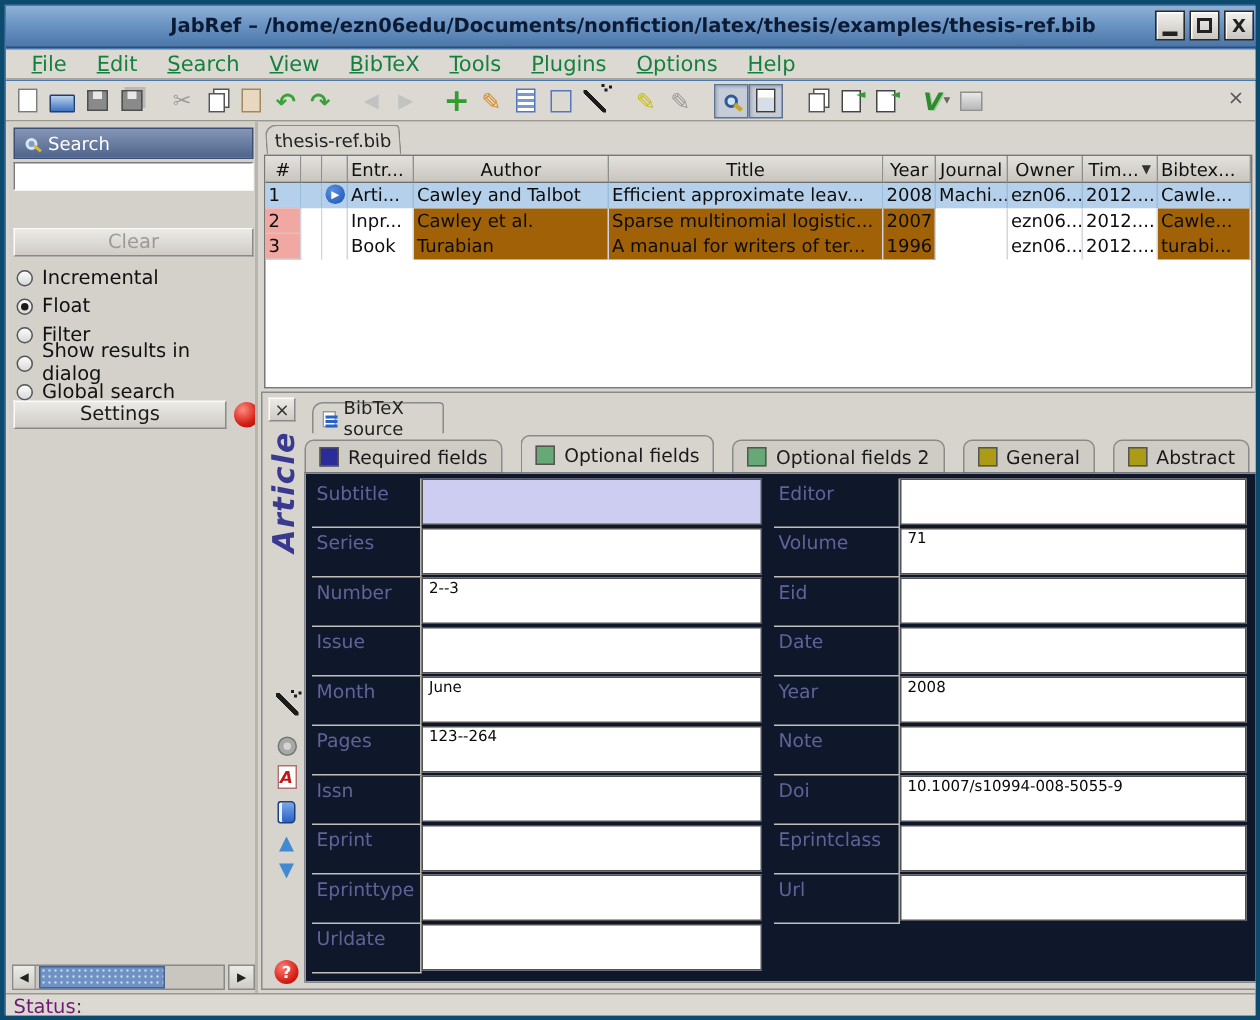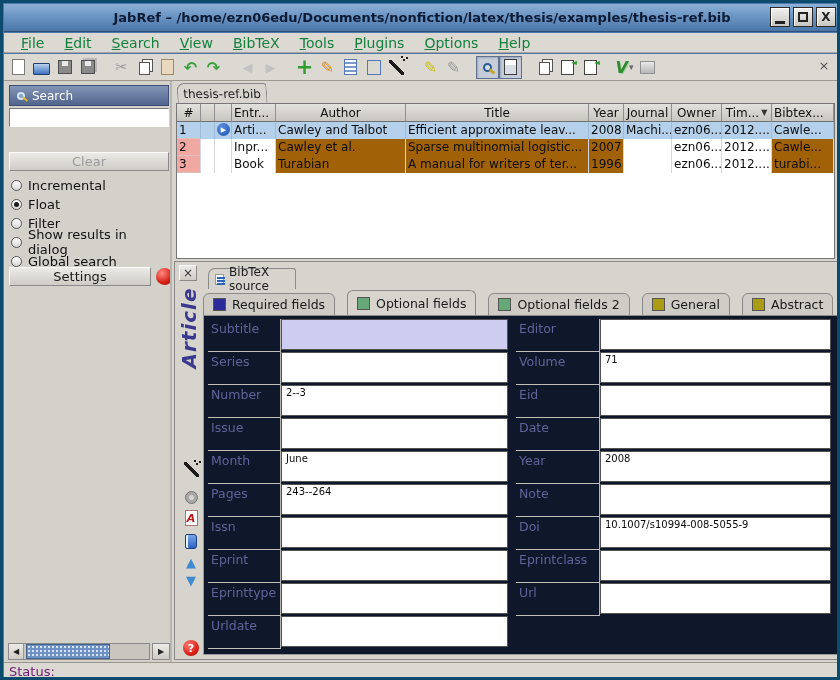--- a/index.html
+++ b/index.html
@@ -459,21 +459,21 @@
             <div class="frow">
                 <div class="flabel">Issue</div>
                 <div class="finput"></div>
               </div>
             <div class="frow">
                 <div class="flabel">Month</div>
                 <div class="finput">June</div>
               </div>
             <div class="frow">
                 <div class="flabel">Pages</div>
-                <div class="finput">243--264</div>
+                <div class="finput">123--264</div>
               </div>
             <div class="frow">
                 <div class="flabel">Issn</div>
                 <div class="finput"></div>
               </div>
             <div class="frow">
                 <div class="flabel">Eprint</div>
                 <div class="finput"></div>
               </div>
             <div class="frow">

